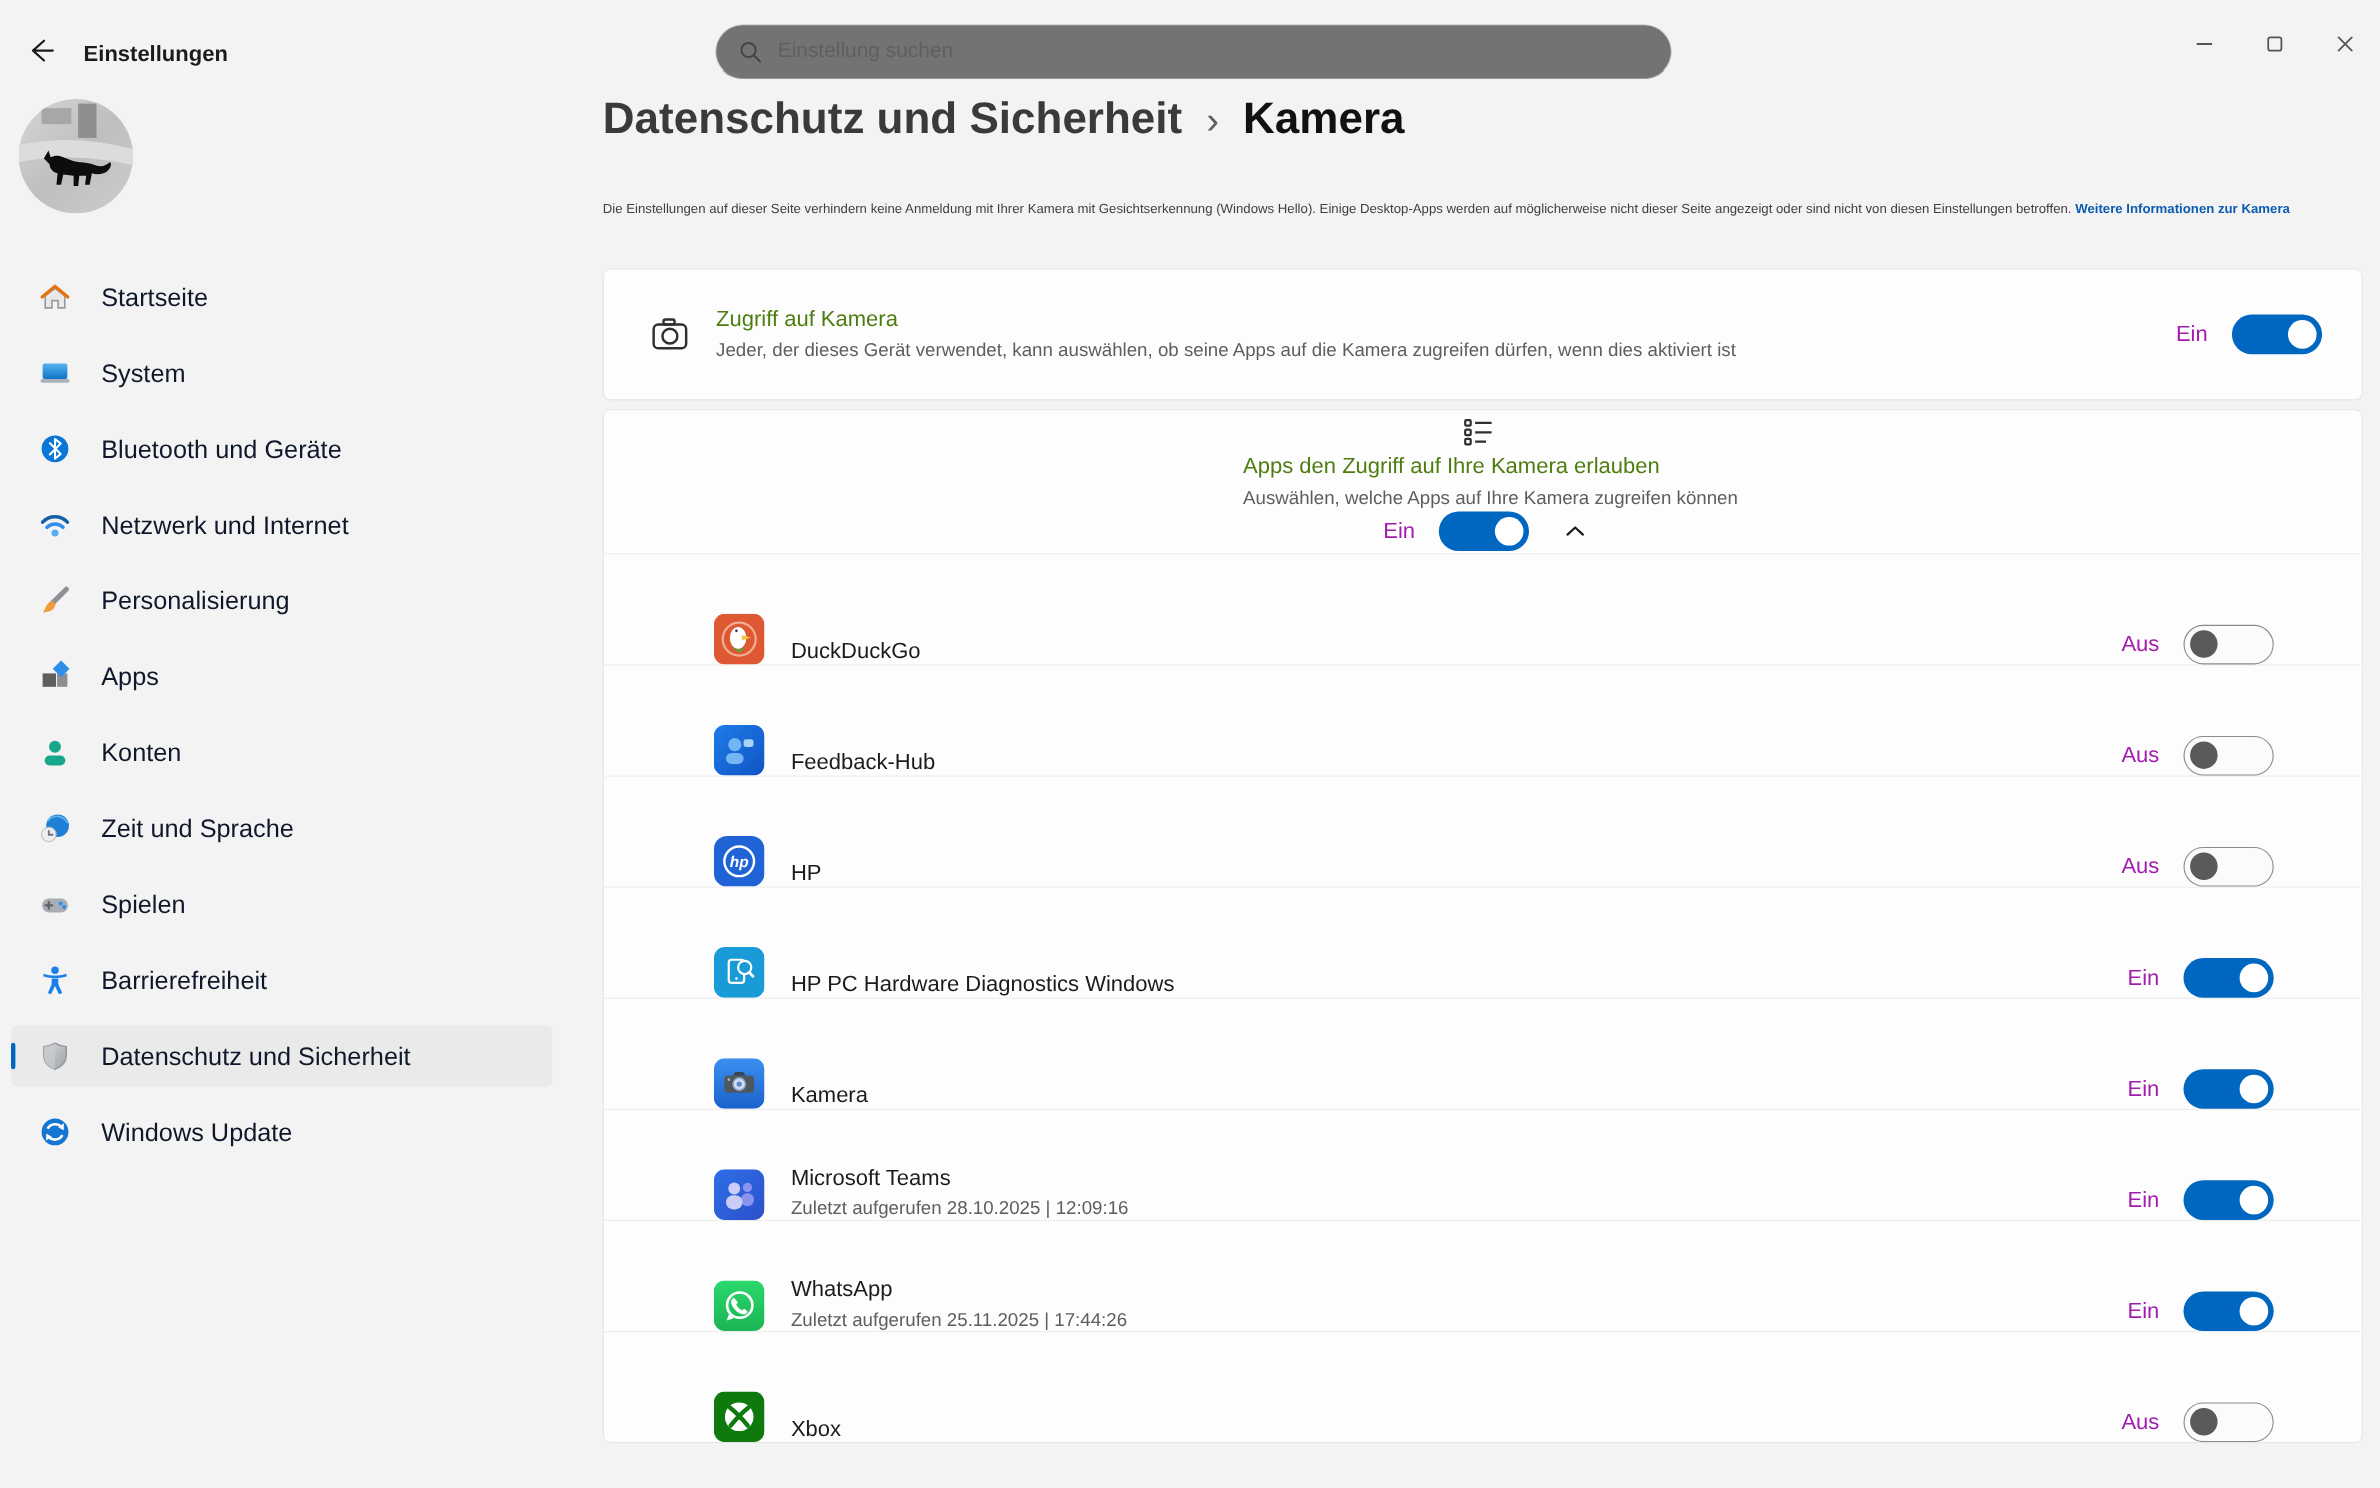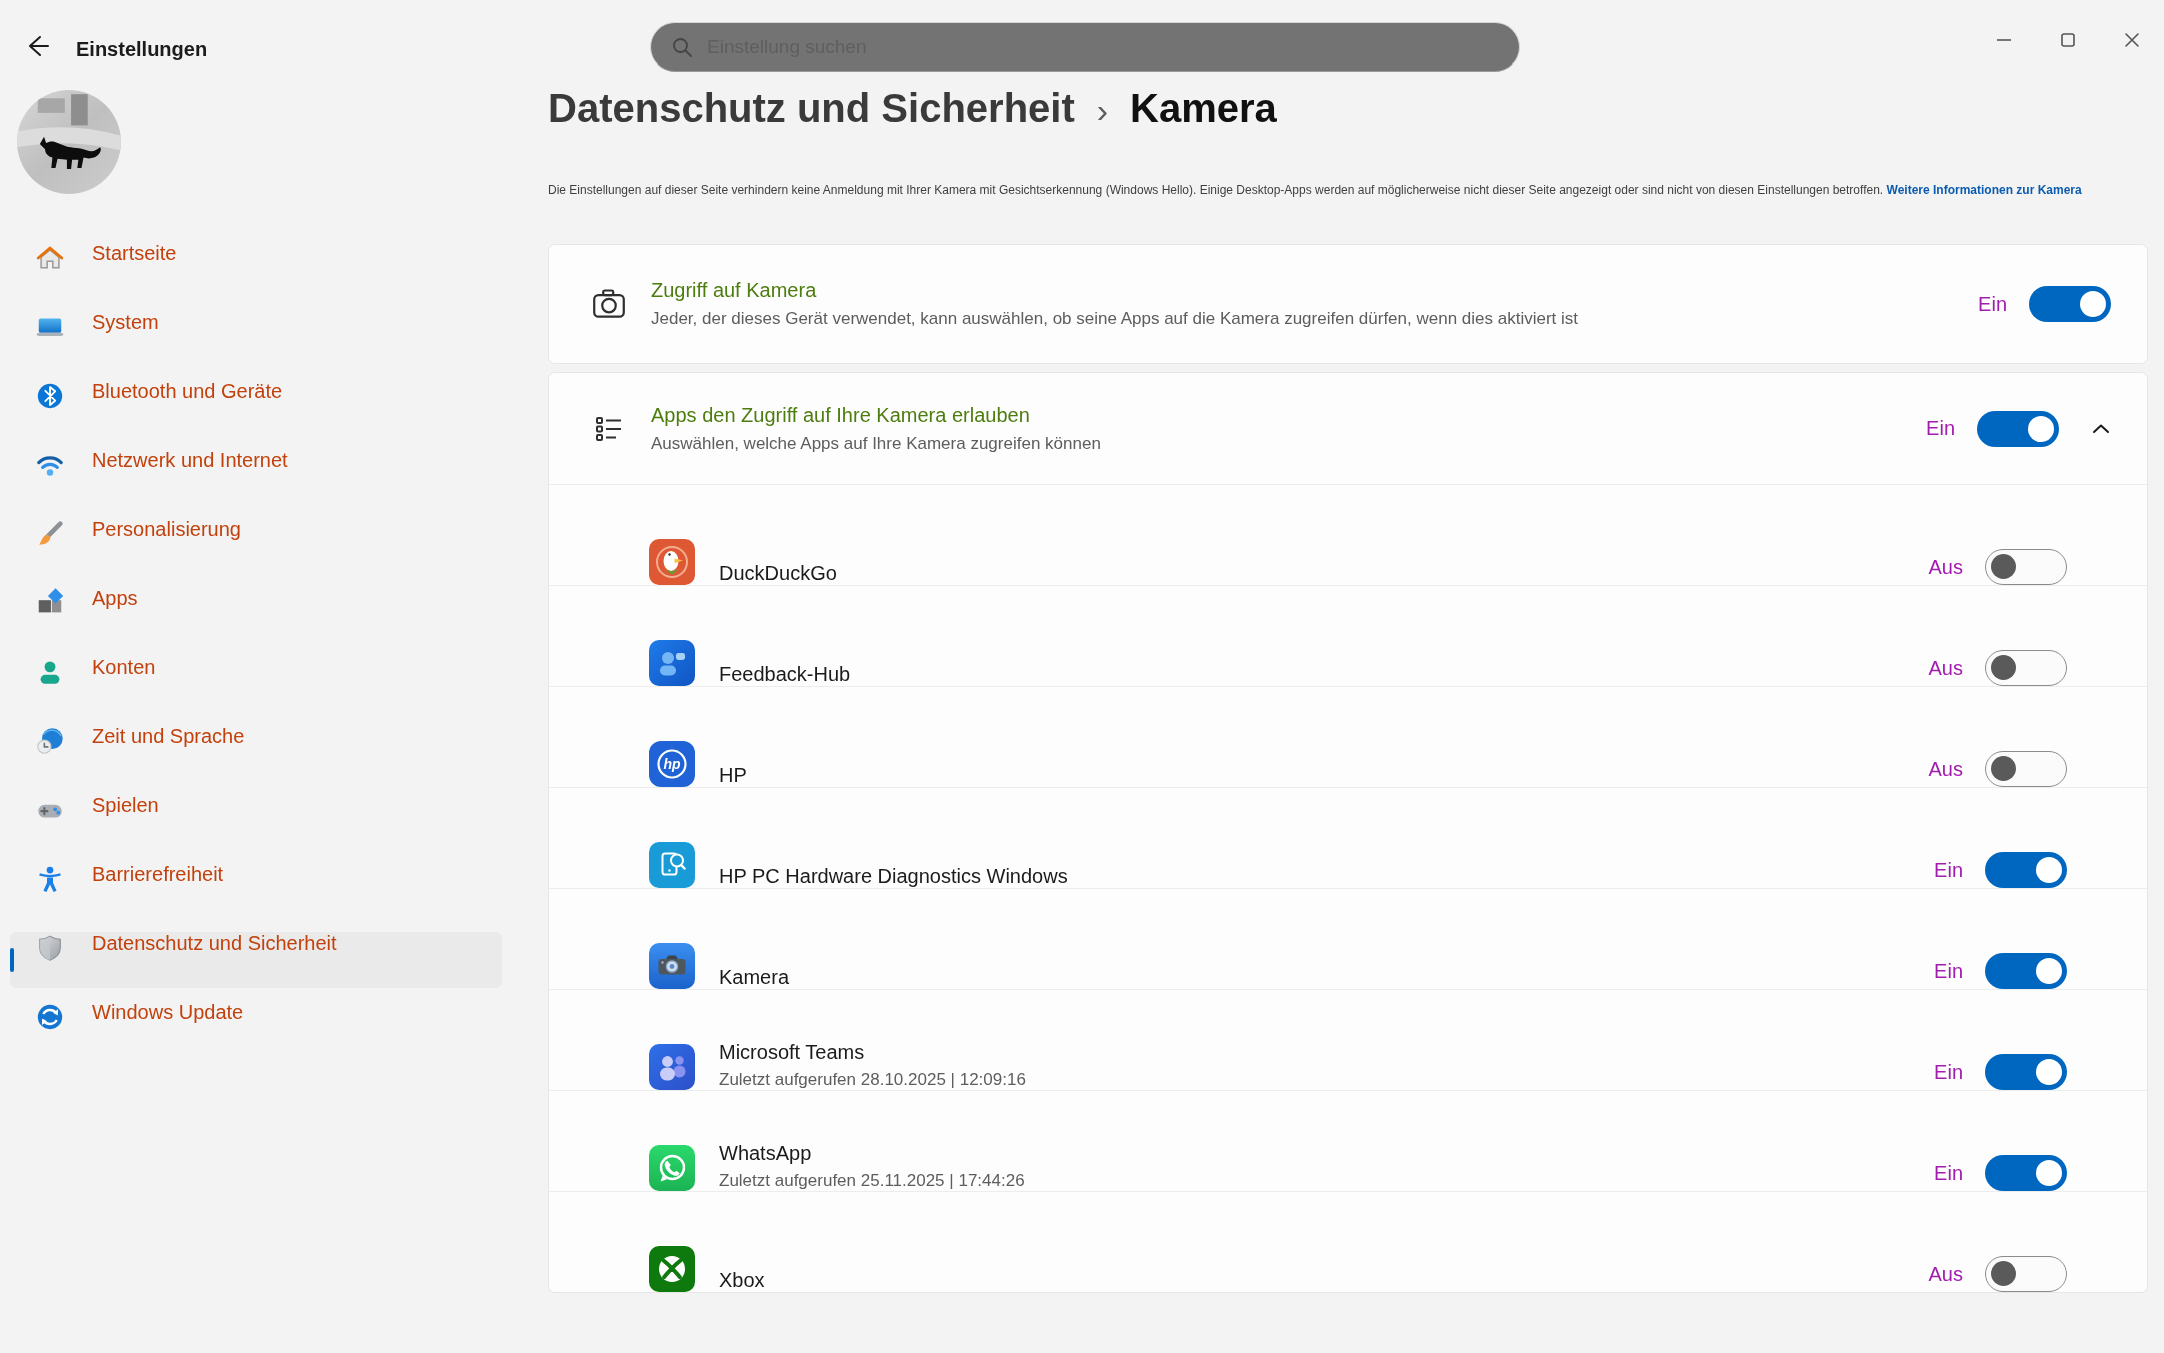--- a/index.html
+++ b/index.html
@@ -38,22 +38,22 @@
     background:transparent; border:none; cursor:pointer;
   }
   
   .sidebar{ position:absolute; left:0; top:80px; width:520px; }
   .avatar{
     position:absolute; left:17px; top:10px; width:104px; height:104px;
     border-radius:50%; overflow:hidden;
   }
   .nav{ position:absolute; left:10px; top:162px; width:492px; }
   .nav-item{
-    position:relative; height:56px; margin-bottom:13px; display:flex; 
-    padding-left:24px; border-radius:6px; cursor:pointer; font-size:20px; color:#c2410c;
+    position:relative; height:56px; margin-bottom:13px; display:flex; align-items:center;
+    padding-left:24px; border-radius:6px; cursor:pointer; font-size:23px; color:#0f172a;
   }
   .nav-item .nicon{ width:32px; height:32px; margin-right:26px; display:flex; align-items:center; justify-content:center; }
   .nav-item.selected{ background:#eaeaea; }
   .nav-item.selected::before{
     content:""; position:absolute; left:0; top:16px; width:4px; height:24px;
     border-radius:2px; background:var(--accent);
   }
   
   .content{ position:absolute; left:548px; top:80px; width:1600px; }
   .breadcrumb{ margin-top:6px; font-size:40px; display:flex; align-items:center; gap:22px; }
@@ -62,21 +62,21 @@
   .crumb-current{ font-weight:700; color:#111; }
   .page-desc{ margin-top:44px; font-size:12px; line-height:31px; color:#3f3f3f; max-width:1600px; }
   .page-desc a{ color:var(--link); font-weight:700; text-decoration:none; cursor:pointer; }
   
   .card{
     background:#fdfdfd; border:1px solid #e6e6e6; border-radius:7px; overflow:hidden;
   }
   .card.first{ margin-top:38px; }
   .card.expander{ margin-top:8px; }
   .setting-row{ display:flex; align-items:center; min-height:118px; padding:0 36px 0 40px; }
-  .expander .setting-row{ min-height:111px; padding-right:26px; }
+  .expander .setting-row{ min-height:111px; padding-right:26px;flex-direction:column; }
   .s-icon{ width:40px; height:40px; margin-right:22px; flex:0 0 auto; display:flex; align-items:center; justify-content:center; }
   .s-text{ flex:1; min-width:0; }
   .s-title{ font-size:20px; color:#4d7c0f; }
   .s-sub{ font-size:17px; color:#5d5d5d; margin-top:7px; }
   .s-right{ display:flex; align-items:center; gap:22px; flex:0 0 auto; }
   .state-label{ font-size:20px; color:#a21caf; }
   
   .toggle{ position:relative; width:82px; height:36px; border-radius:18px; cursor:pointer; flex:0 0 auto; }
   .toggle.on{ background:var(--accent); }
   .toggle.on .knob{

